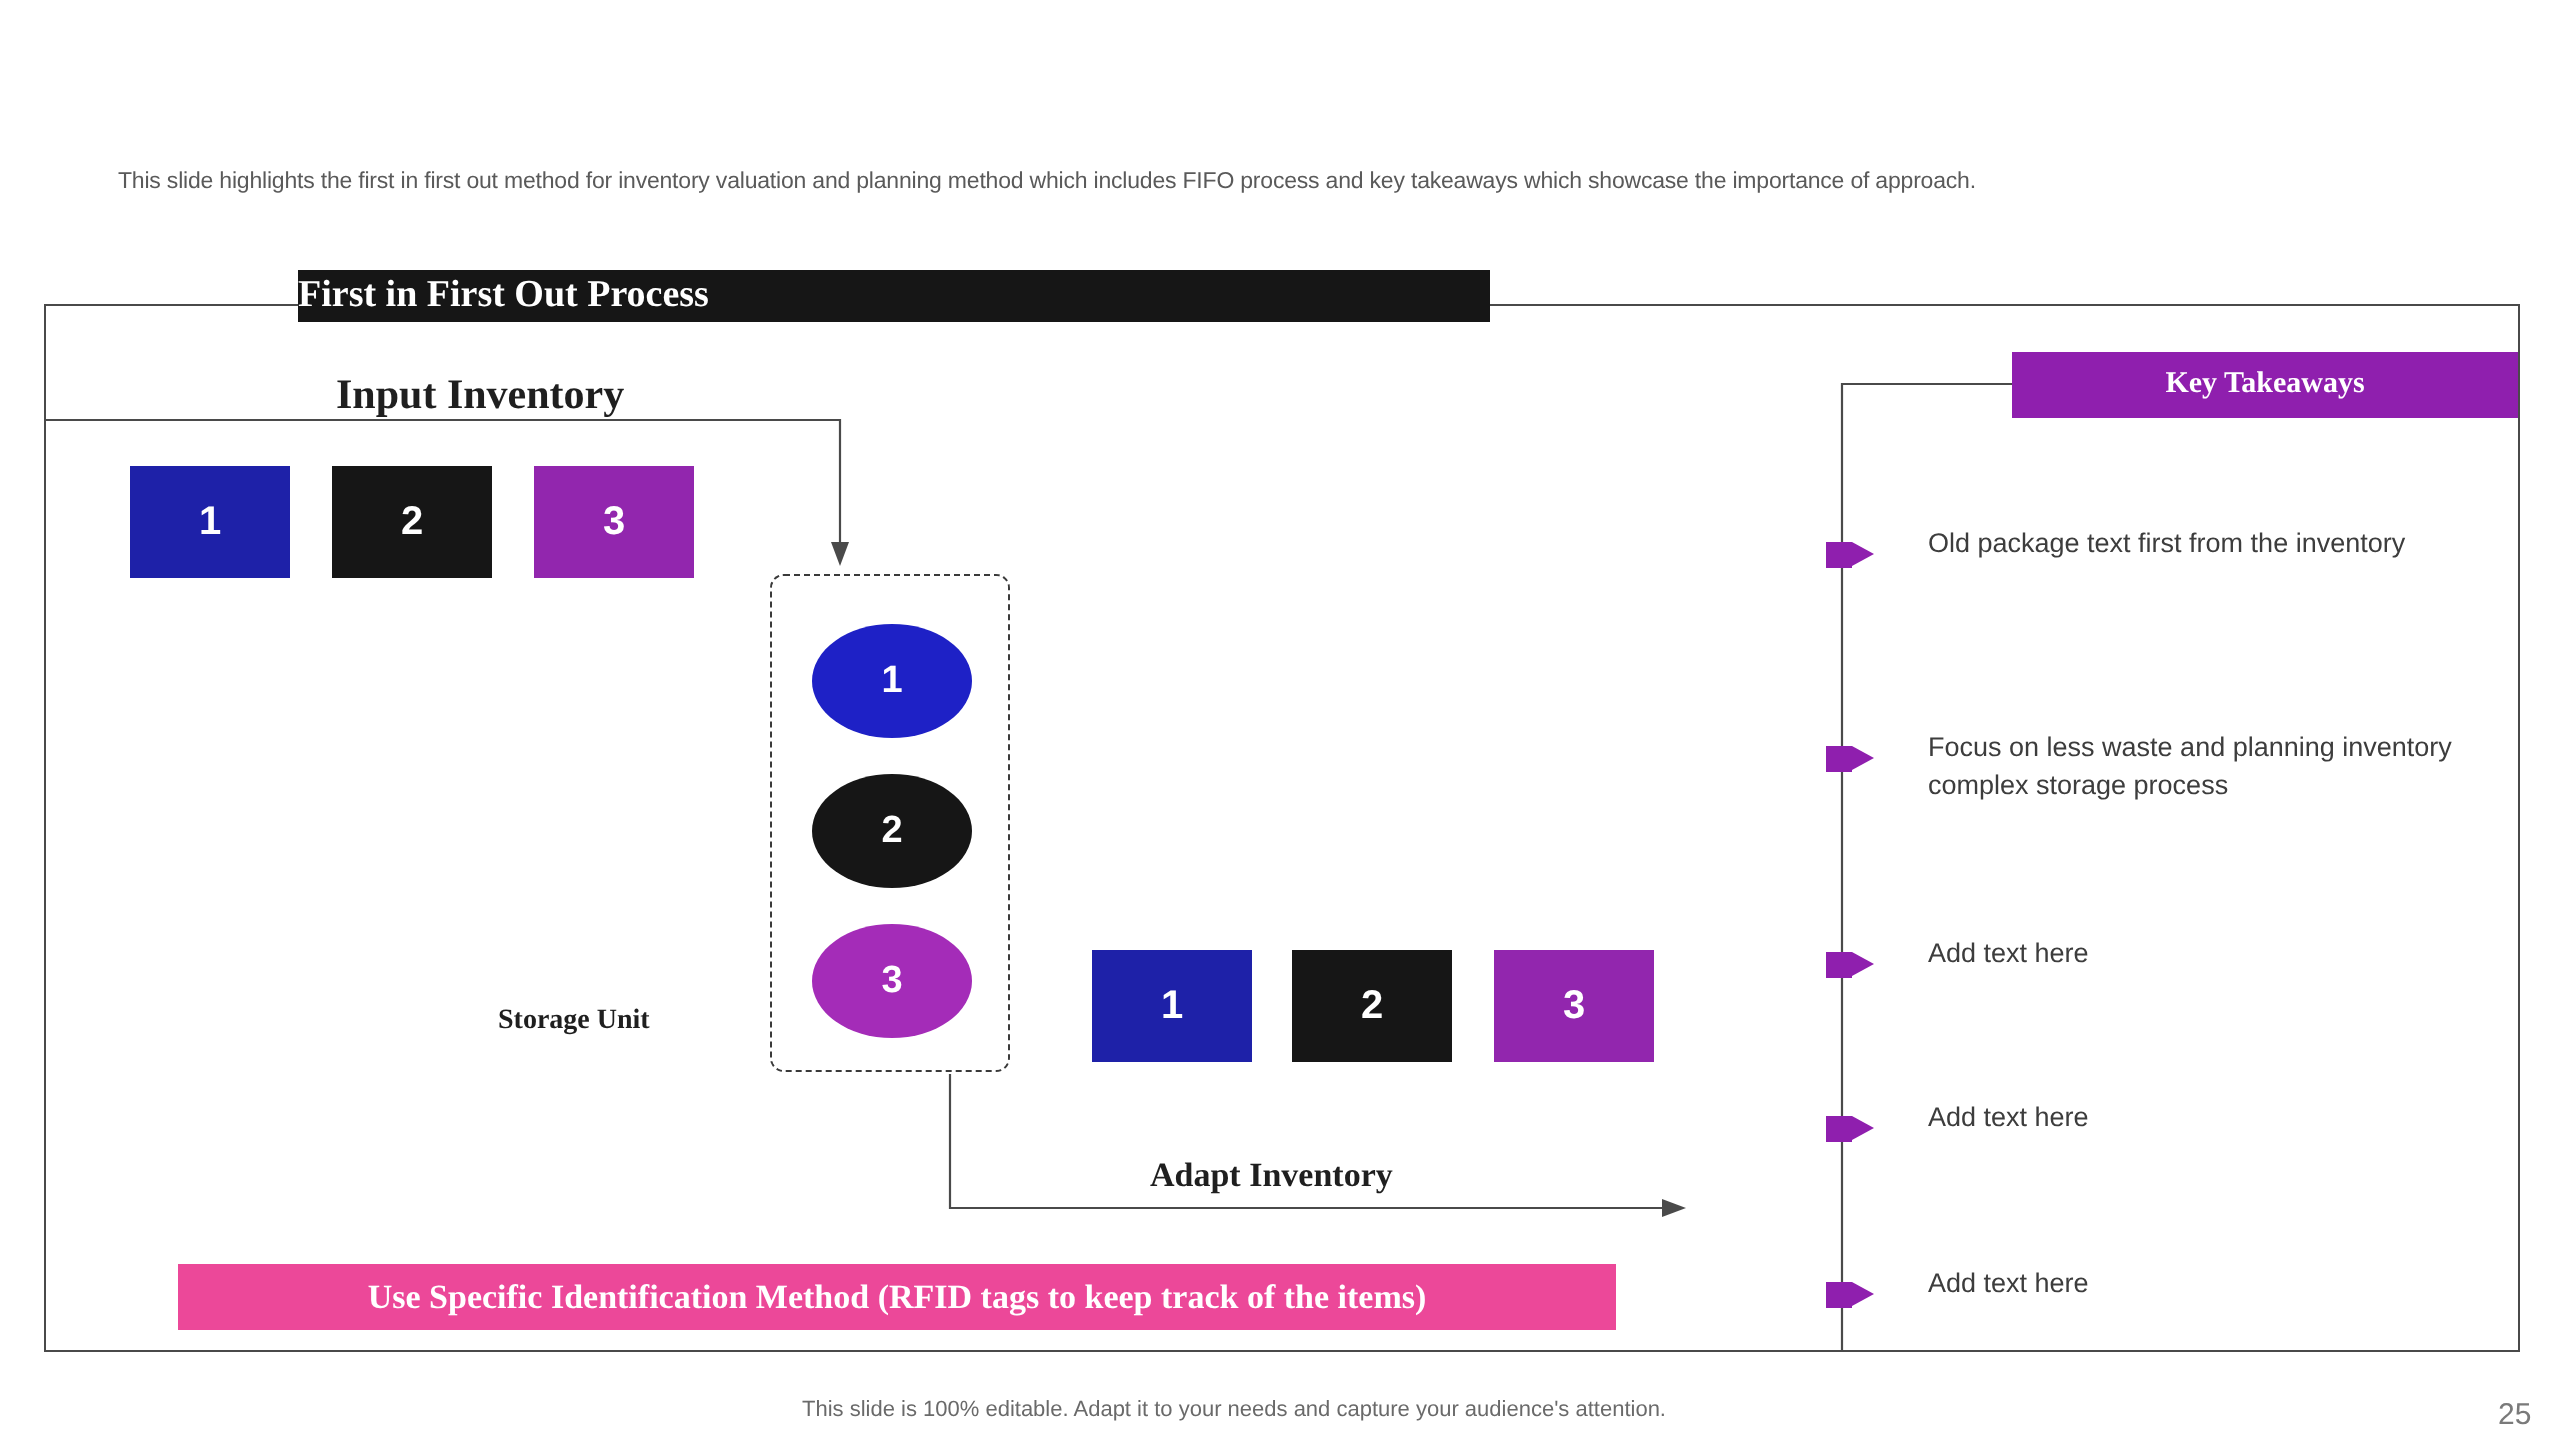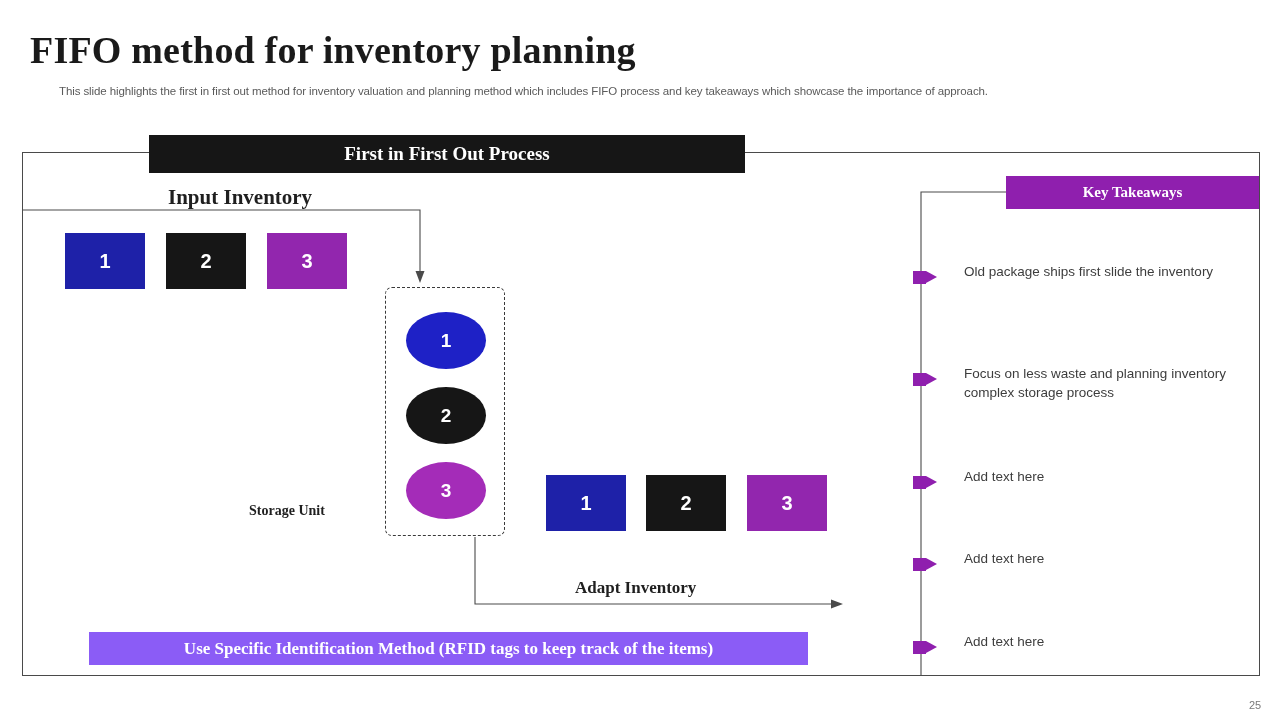--- a/index.html
+++ b/index.html
@@ -29,23 +29,23 @@
   .frame{
     position:absolute;left:22px;top:152px;
     width:1238px;height:524px;
     border:1px solid #4a4a4a;
     box-sizing:border-box;
   }
 
   
   .process-banner{
     position:absolute;left:149px;top:135px;
-    width:596px;height:38px;
+    width:596px;height:26px;
     background:#161616;
-    display:flex;align-items:center;justify-content:center;
+    display:flex;align-items:center;justify-content:flex-start;
   }
   .process-banner span{
     font-family:"Liberation Serif", serif;
     font-size:19px;font-weight:700;color:#ffffff;
   }
 
   
   .lbl{
     position:absolute;
     font-family:"Liberation Serif", serif;
@@ -87,21 +87,21 @@
     font-size:19px;font-weight:700;color:#ffffff;
   }
   .p1{top:24px;}
   .p2{top:99px;}
   .p3{top:174px;}
 
   
   .method-banner{
     position:absolute;left:89px;top:632px;
     width:719px;height:33px;
-    background:#8b5cf6;
+    background:#ec4899;
     display:flex;align-items:center;justify-content:center;
   }
   .method-banner span{
     font-family:"Liberation Serif", serif;
     font-size:17px;font-weight:700;color:#ffffff;
     white-space:nowrap;
   }
 
   
   .kt-banner{
@@ -135,29 +135,28 @@
     width:270px;
   }
 
   
   .footer{
     position:absolute;left:401px;top:699px;
     font-size:11px;color:#6a6a6a;white-space:nowrap;
   }
   .pagenum{
     position:absolute;left:1249px;top:699px;
-    font-size:11px;color:#7a7a7a;
+    font-size:15px;color:#7a7a7a;
   }
 </style>
 </head>
 <body>
 
 <div class="slide">
 
-  <div class="title">FIFO method for inventory planning</div>
   <div class="subtitle">This slide highlights the first in first out method for inventory valuation and planning method which includes FIFO process and key takeaways which showcase the importance of approach.</div>
 
   <div class="frame"></div>
 
   <svg class="wires" viewBox="0 0 1280 720">
 
     <path d="M23,210 L420,210 L420,272" stroke="#4a4a4a" stroke-width="1.1" fill="none"></path>
     <path d="M420,283 L415.5,271 L424.5,271 Z" fill="#4a4a4a"></path>
 
     <path d="M475,537 L475,604 L833,604" stroke="#4a4a4a" stroke-width="1.1" fill="none"></path>
@@ -212,21 +211,21 @@
 
   <div class="kt-banner">
     <span>Key Takeaways</span>
   </div>
   <div id="kt-list">
       <div class="kt-item" style="top: 271px;">
         <span class="kt-marker">
           <span class="sq"></span>
           <span class="tri"></span>
         </span>
-        <span class="kt-text">Old package ships first slide the inventory</span>
+        <span class="kt-text">Old package text first from the inventory</span>
       </div>
       <div class="kt-item" style="top: 373px;">
         <span class="kt-marker">
           <span class="sq"></span>
           <span class="tri"></span>
         </span>
         <span class="kt-text">Focus on less waste and planning inventory  complex storage process</span>
       </div>
       <div class="kt-item" style="top: 476px;">
         <span class="kt-marker">
@@ -244,15 +243,16 @@
       </div>
       <div class="kt-item" style="top: 641px;">
         <span class="kt-marker">
           <span class="sq"></span>
           <span class="tri"></span>
         </span>
         <span class="kt-text">Add text here</span>
       </div>
     </div>
 
+  <div class="footer">This slide is 100% editable. Adapt it to your needs and capture your audience's attention.</div>
   <div class="pagenum">25</div>
 
 </div>
 
 </body></html>

